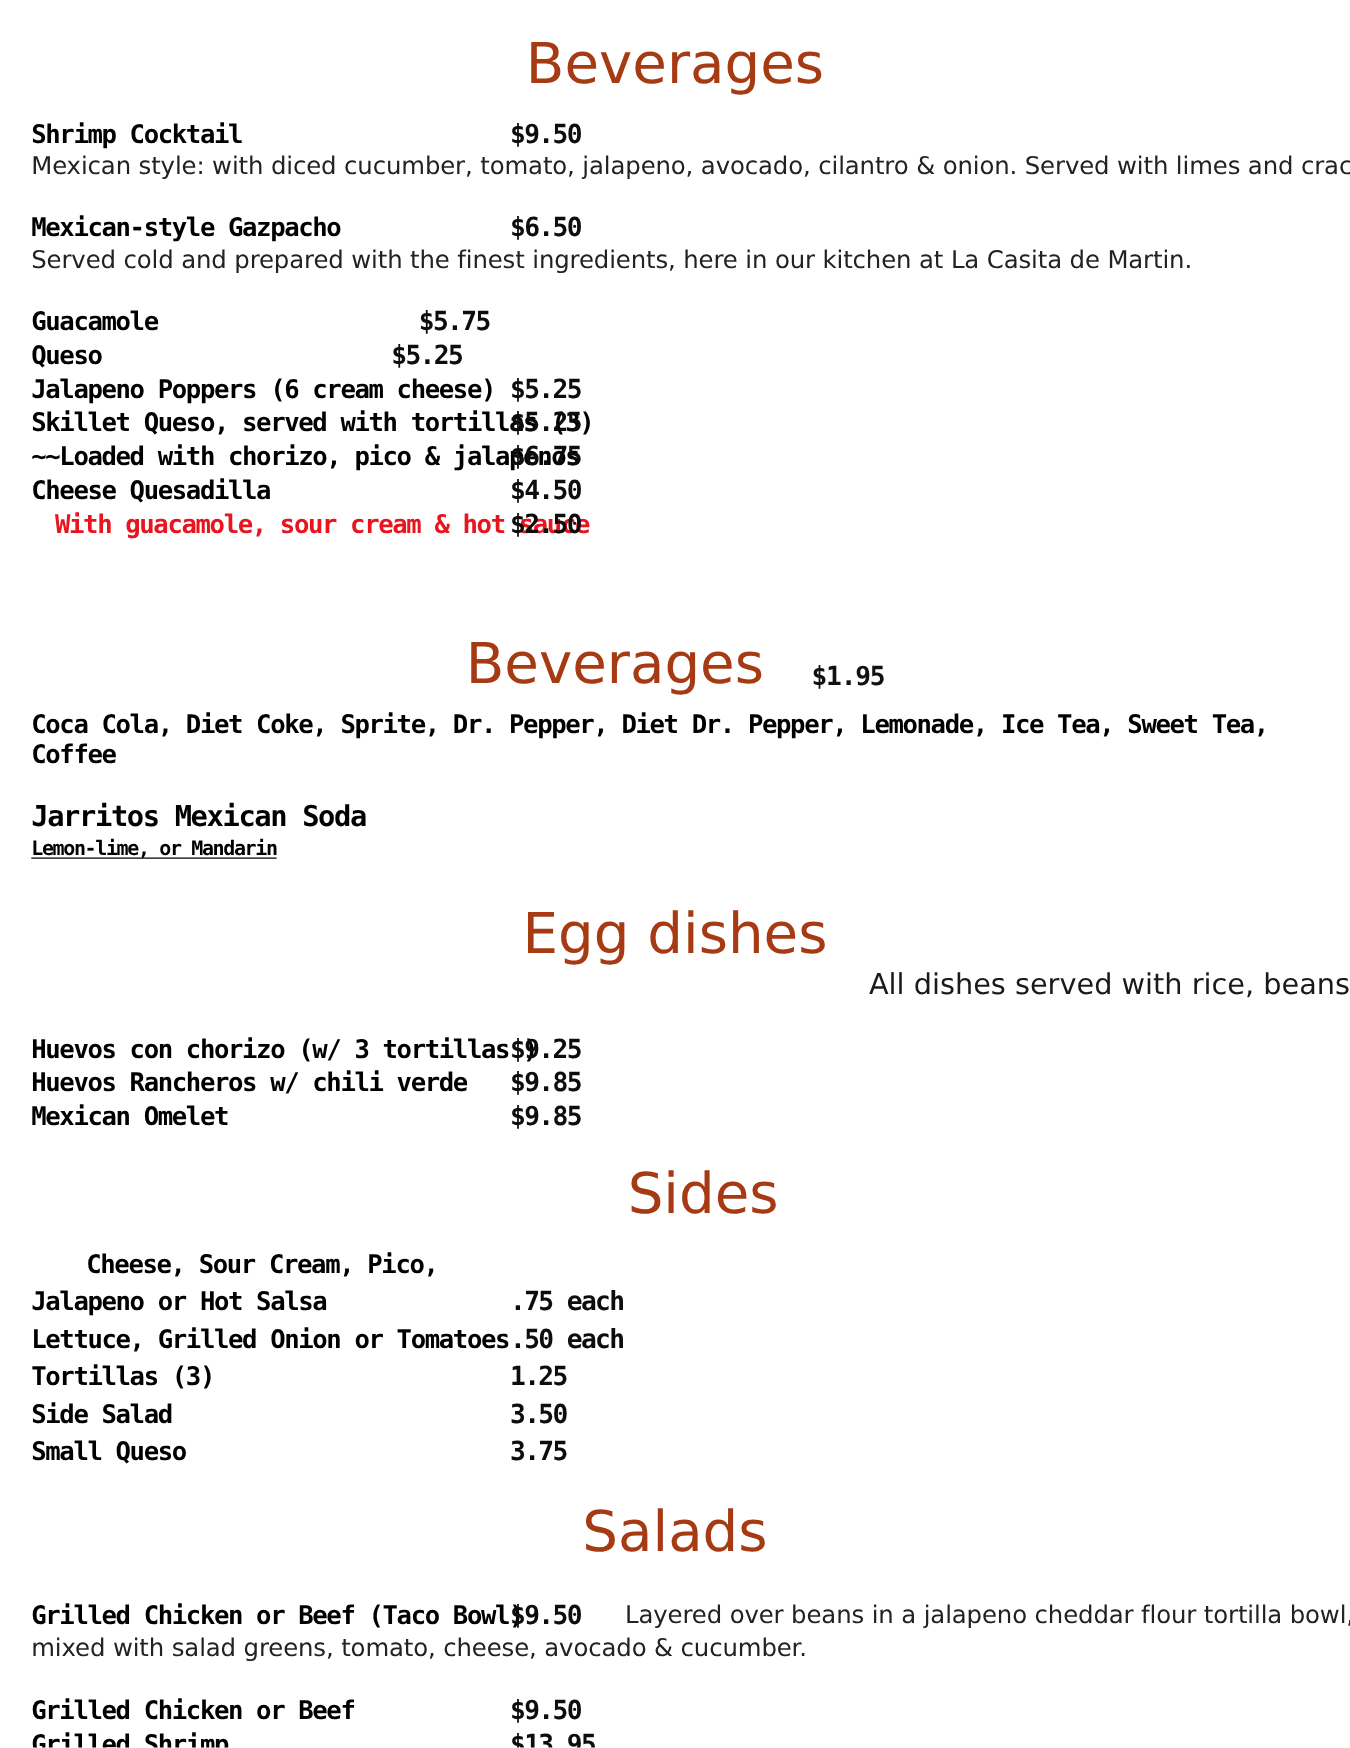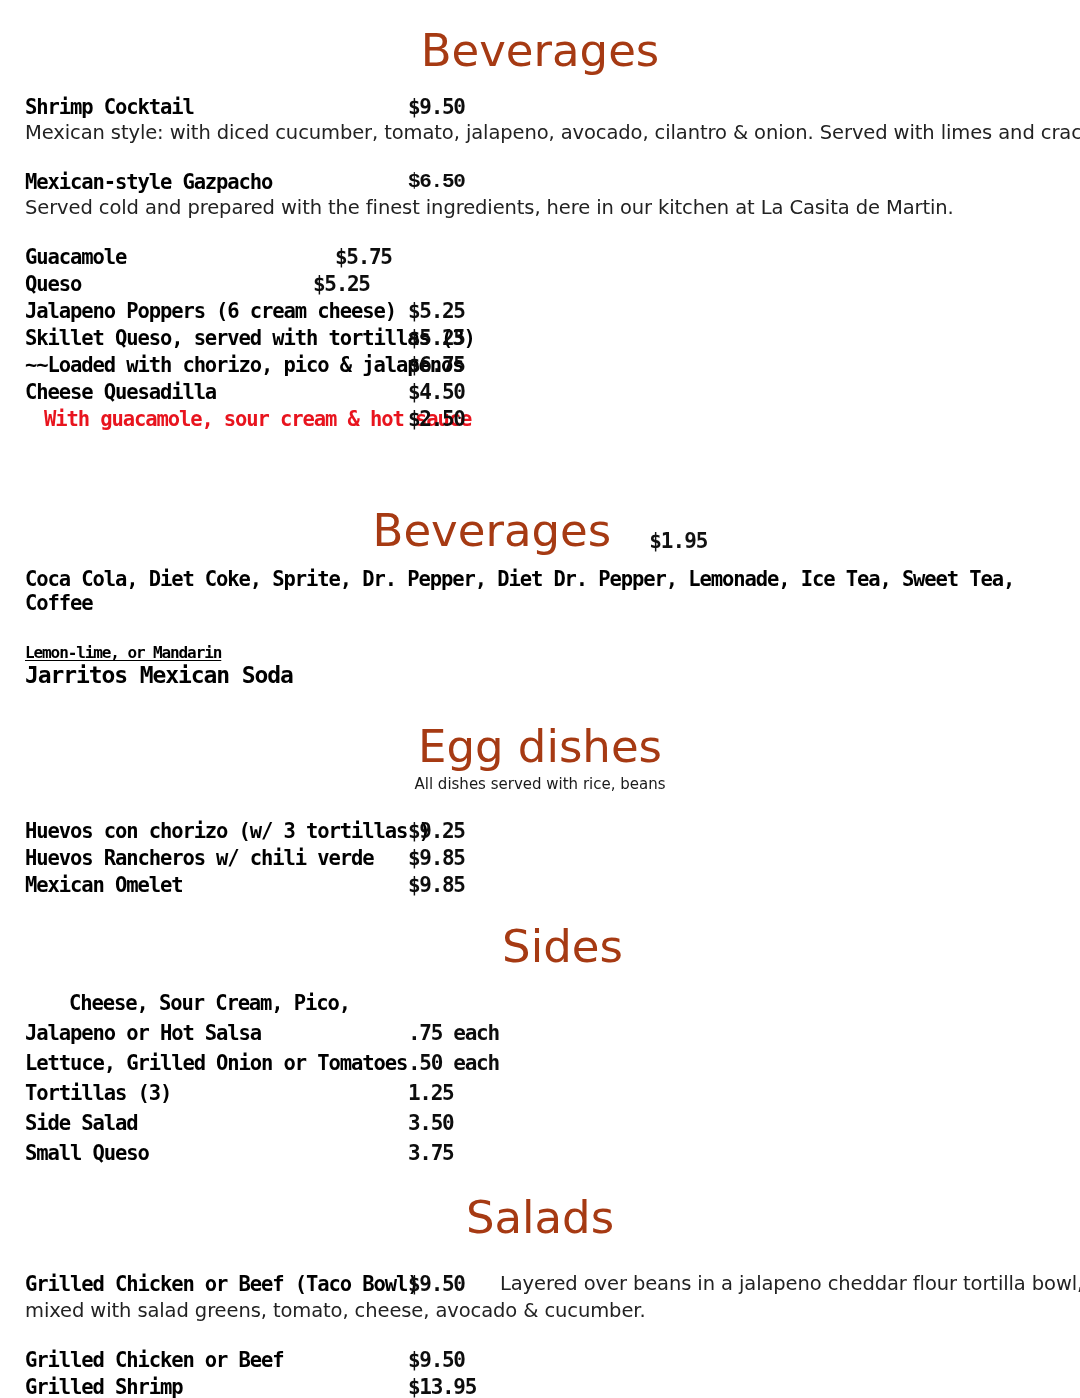--- a/index.html
+++ b/index.html
@@ -43,23 +43,23 @@
     font-family: "DejaVu Sans Mono", monospace;
     font-weight: bold;
     font-size: 21px;
     color: #111111;
     margin-left: 38px;
     position: relative;
     top: 2px;
     letter-spacing: -1px;
   }
   .sub-note {
-    text-align: center;
-    font-family: "DejaVu Sans", sans-serif;
-    font-size: 15px;
+    text-align: right;
+    font-family: "DejaVu Sans", sans-serif;
+    font-size: 23px;
     color: #1a1a1a;
   }
 
   
   .itemfont {
     font-family: "DejaVu Sans Mono", monospace;
     font-size: 20.5px;
     letter-spacing: -1.1px;
     color: #000000;
     font-weight: 600;
@@ -120,21 +120,21 @@
     <div class="row" style="height:26px;">
       <span class="name itemfont">Shrimp Cocktail</span>
       <span class="price pricefont" style="left:383px;">$9.50</span>
     </div>
     <div class="descline desc">Mexican style: with diced cucumber, tomato, jalapeno, avocado, cilantro &amp; onion. Served with limes and crackers.</div>
 
     <div class="spacer-md"></div>
 
     <div class="row" style="height:26px;">
       <span class="name itemfont">Mexican-style Gazpacho</span>
-      <span class="price pricefont" style="left:383px;font-family:Liberation Mono, monospace;">$6.50</span>
+      <span class="price pricefont" style="left:383px;">$6.50</span>
     </div>
     <div class="descline desc">Served cold and prepared with the finest ingredients, here in our kitchen at La Casita de Martin.</div>
 
     <div class="spacer-md"></div>
 
     <div class="row">
       <span class="name itemfont">Guacamole</span>
       <span class="price pricefont" style="left:310px;">$5.75</span>
     </div>
     <div class="row">
@@ -168,22 +168,22 @@
       <span class="section-heading">Beverages</span>
       <span class="heading-price">$1.95</span>
     </div>
   </div>
 
   <div class="block" style="margin-top:14px;">
     <div class="itemfont">Coca Cola, Diet Coke, Sprite, Dr. Pepper, Diet Dr. Pepper, Lemonade, Ice Tea, Sweet Tea, Coffee</div>
 
     <div class="spacer-md"></div>
 
+    <div class="itemfont" style="font-size:23px;">Jarritos Mexican Soda</div>
     <div class="itemfont underlined" style="font-size:16px; margin-top:2px;">Lemon-lime, or Mandarin </div>
-    <div class="itemfont" style="font-size:23px;">Jarritos Mexican Soda</div>
   </div>
 
   <div style="margin-top:36px;">
     <div class="section-heading">Egg dishes</div>
     <div class="sub-note" style="margin-top:6px;">All dishes served with rice, beans</div>
   </div>
 
   <div class="block" style="margin-top:26px;">
     <div class="row">
       <span class="name itemfont">Huevos con chorizo  (w/ 3 tortillas )</span>

